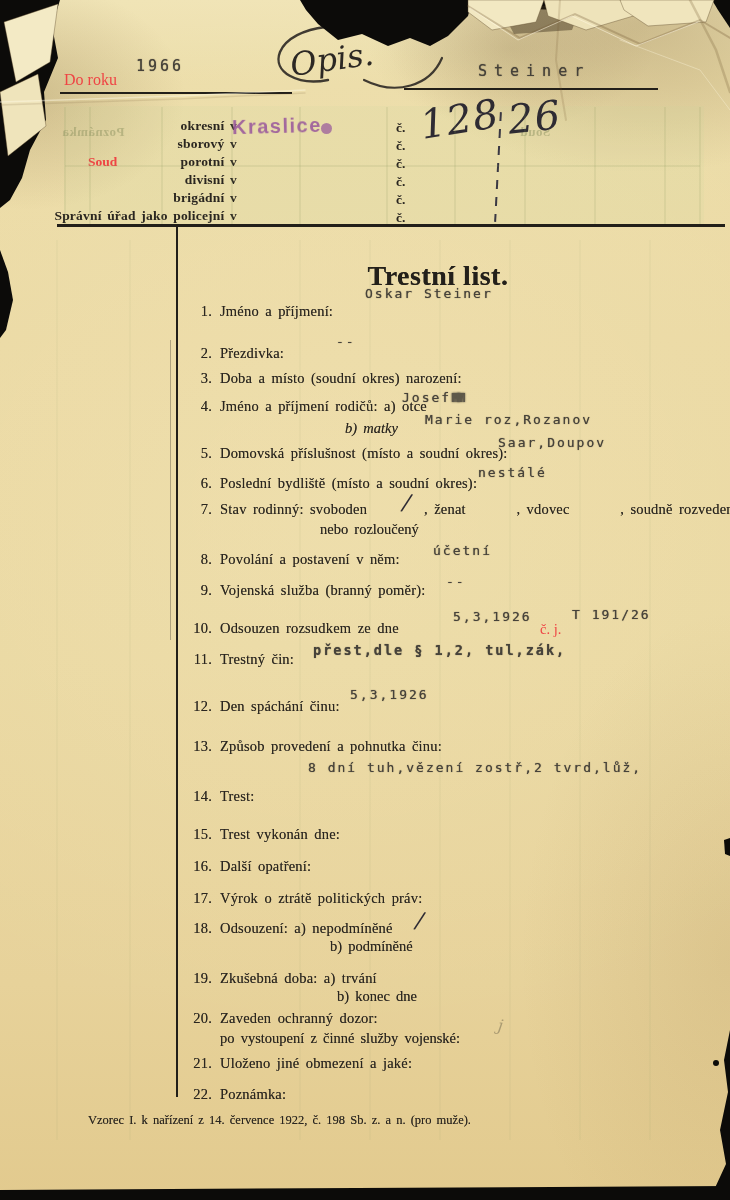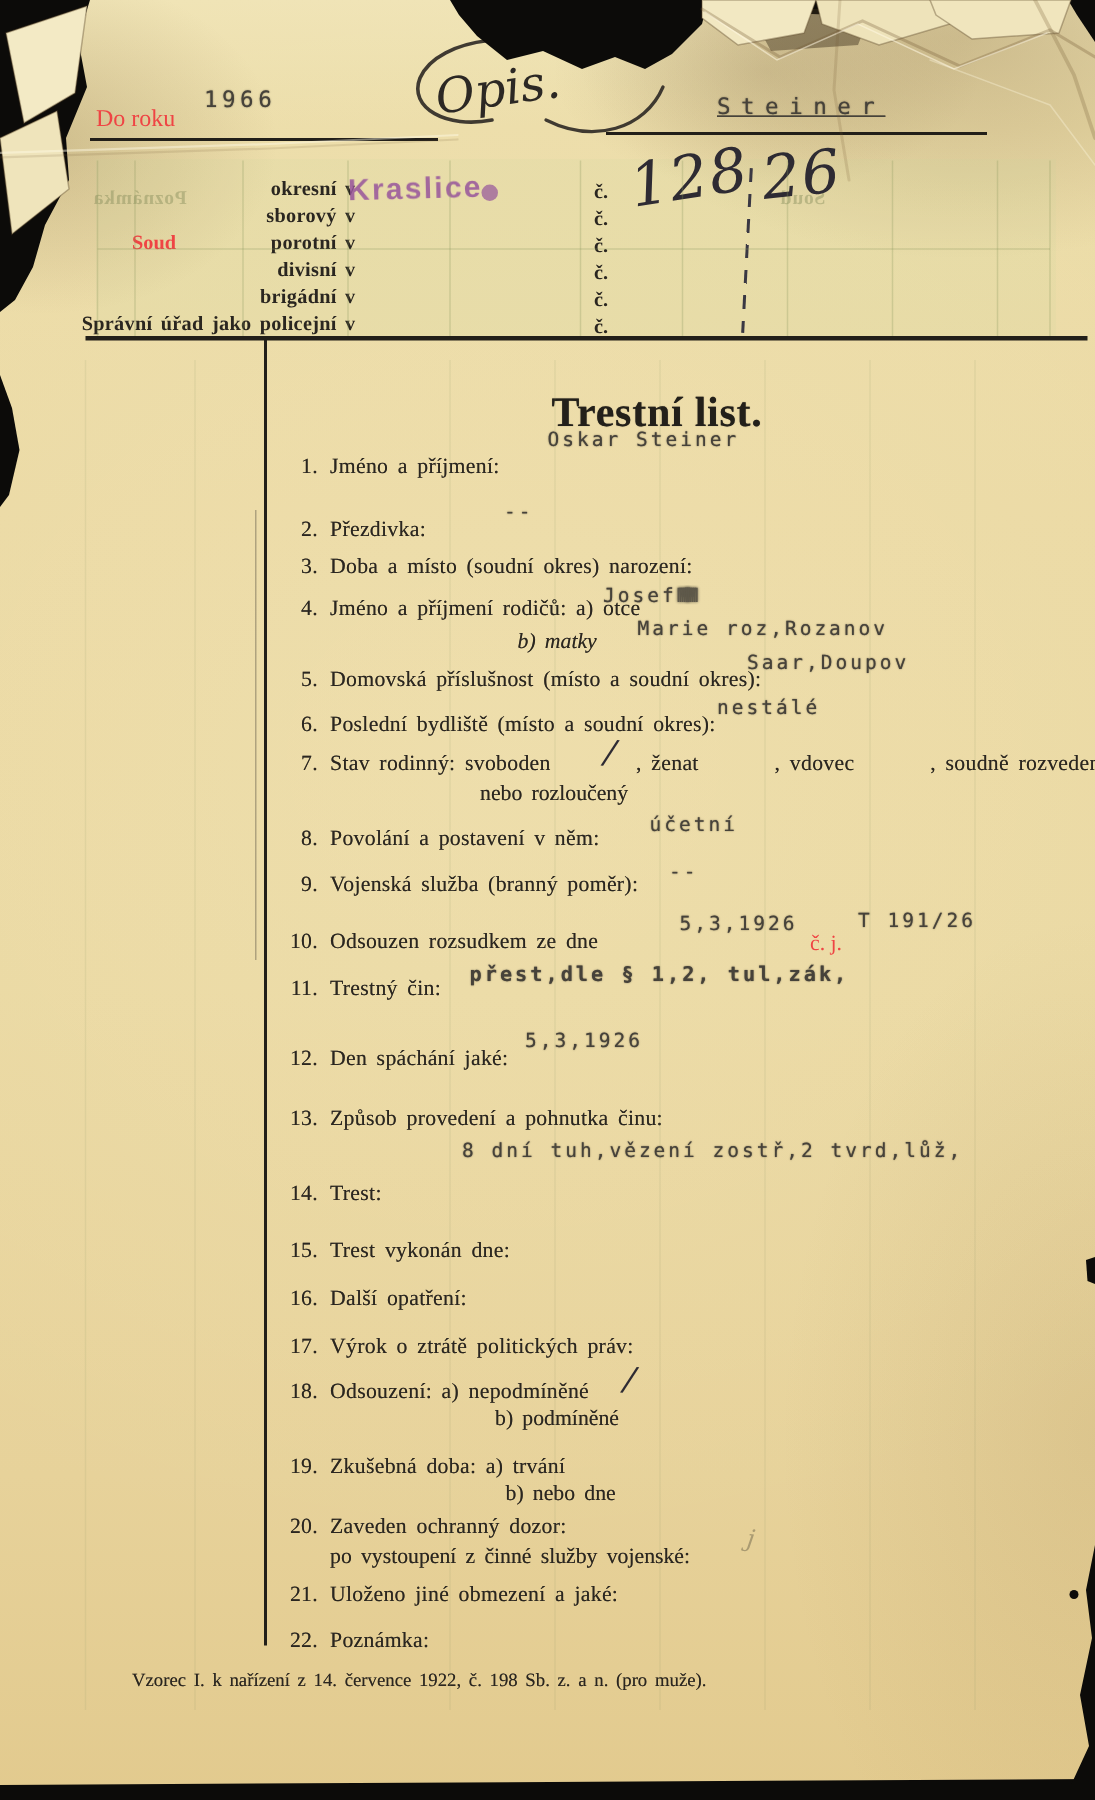--- a/index.html
+++ b/index.html
@@ -64,21 +64,21 @@
   <div class="print" style="left:64px;top:71px;font-size:16px;">Do roku</div>
   <div class="typed" style="left:136px;top:57px;font-size:15px;letter-spacing:3px;">1966</div>
   <div class="rule" style="left:60px;top:92px;width:232px;height:2px;"></div>
 
   <svg class="overlaySvg" style="left:258px;top:18px;" width="200" height="90" viewBox="0 0 200 90">
     <path d="M128,20 C96,0 34,6 22,34 C14,54 40,68 70,62" fill="none" stroke="#2c2824" stroke-width="2.4" stroke-linecap="round" opacity=".9"></path>
     <text x="34" y="58" font-family="DejaVu Serif, serif" font-style="italic" font-size="32" fill="#2c2824" transform="rotate(-8 34 58)">Opis.</text>
     <path d="M106,62 C138,78 172,68 184,40" fill="none" stroke="#2c2824" stroke-width="2.2" stroke-linecap="round" opacity=".9"></path>
   </svg>
 
-  <div class="typed" style="left:478px;top:62px;font-size:15px;letter-spacing:7px;text-decoration:underline;">Steiner</div>
+  <div class="typed" style="left:478px;top:62px;font-size:15px;letter-spacing:7px;">Steiner</div>
   <div class="rule" style="left:404px;top:88px;width:254px;height:2px;"></div>
 
   <div class="courtrow" style="top:118px;">okresní v</div>
   <div class="courtrow" style="top:136px;">sborový v</div>
   <div class="courtrow" style="top:154px;">porotní v</div>
   <div class="courtrow" style="top:172px;">divisní v</div>
   <div class="courtrow" style="top:190px;">brigádní v</div>
   <div class="print" style="left:88px;top:154px;font-size:13.5px;font-weight:bold;">Soud</div>
   <div class="courtrow" style="top:208px;">Správní úřad jako policejní v</div>
 
@@ -167,21 +167,21 @@
   <div class="typed" style="left:572px;top:607px;">T 191/26</div>
 
   <div class="item" style="left:186px;top:651px;">
       <span class="num">11.</span>
       <span class="lbl">Trestný čin:</span>
     </div>
   <div class="typed" style="left:313px;top:642px;font-size:13.5px;font-weight:bold;">přest,dle § 1,2, tul,zák,</div>
 
   <div class="item" style="left:186px;top:698px;">
       <span class="num">12.</span>
-      <span class="lbl">Den spáchání jaké:</span>
+      <span class="lbl">Den spáchání činu:</span>
     </div>
   <div class="typed" style="left:350px;top:687px;">5,3,1926</div>
 
   <div class="item" style="left:186px;top:738px;">
       <span class="num">13.</span>
       <span class="lbl">Způsob provedení a pohnutka činu:</span>
     </div>
 
   <div class="item" style="left:186px;top:788px;">
       <span class="num">14.</span>
@@ -206,21 +206,21 @@
       <span class="num">18.</span>
       <span class="lbl">Odsouzení: a) nepodmíněné</span>
     </div>
   <div class="subline" style="left:330px;top:938px;">b) podmíněné</div>
   <div class="hand slash" style="left:416px;top:908px;">/</div>
 
   <div class="item" style="left:186px;top:970px;">
       <span class="num">19.</span>
       <span class="lbl">Zkušebná doba: a) trvání</span>
     </div>
-  <div class="subline" style="left:337px;top:988px;">b) nebo dne</div>
+  <div class="subline" style="left:337px;top:988px;">b) konec dne</div>
 
   <div class="item" style="left:186px;top:1010px;">
       <span class="num">20.</span>
       <span class="lbl">Zaveden ochranný dozor:</span>
     </div>
   <div class="subline" style="left:220px;top:1030px;">po vystoupení z činné služby vojenské:</div>
   <div class="pencil">j</div>
 
   <div class="item" style="left:186px;top:1055px;">
       <span class="num">21.</span>

